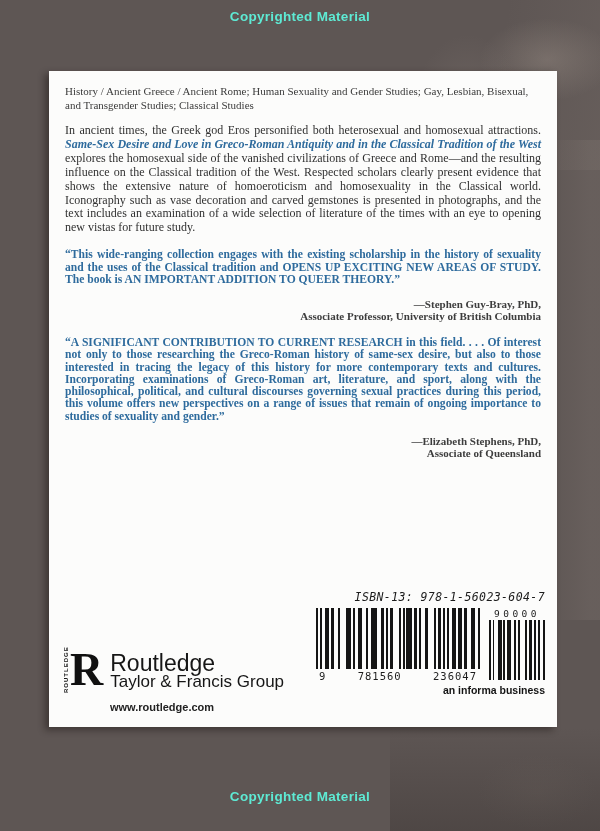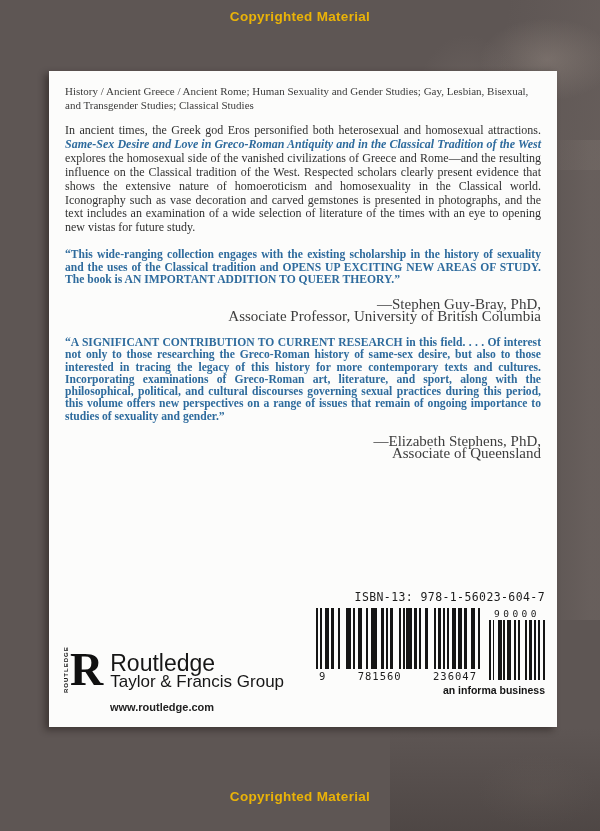--- a/index.html
+++ b/index.html
@@ -17,21 +17,21 @@
       linear-gradient(100deg, transparent 55%, rgba(150,138,130,.14));}
   .bg-ruin.rightedge{top:140px;right:0;width:55px;height:480px;
     background:linear-gradient(90deg, transparent, rgba(152,141,133,.16) 80%);}
   .bg-ruin.bottomright{bottom:0;right:0;width:210px;height:130px;
     background:
       linear-gradient(0deg, rgba(38,32,30,.28), transparent 80%),
       radial-gradient(ellipse 80px 50px at 70% 70%, rgba(120,110,104,.20), transparent 75%);}
   .copyright{
     position:absolute;left:0;width:100%;text-align:center;
     font-family:"Liberation Sans",sans-serif;font-weight:bold;
-    font-size:13.5px;letter-spacing:.3px;color:#eab308;
+    font-size:13.5px;letter-spacing:.3px;color:#5eead4;
   }
   .copyright.top{top:9px;}
   .copyright.bottom{top:789px;}
 
   .card{
     position:absolute;left:49px;top:71px;width:508px;height:656px;
     background:#fcfcfb;box-sizing:border-box;padding:12px 16px;
     box-shadow:-4px 3px 7px rgba(22,16,14,.45);
   }
   .categories{
@@ -44,21 +44,21 @@
   .headline div{white-space:nowrap;}
   .description{
     margin-top:12px;font-size:12px;line-height:13.9px;text-align:justify;color:#313131;
   }
   .book-title{color:#2e6b9d;font-weight:bold;font-style:italic;}
   .review-quote{
     margin-top:14px;font-size:11.6px;line-height:12.3px;font-weight:bold;
     color:#2e6b9d;text-align:justify;
   }
   .review-attribution{
-    margin-top:3px;text-align:right;font-size:15px;line-height:12.6px;color:#3d3d3d;
+    margin-top:3px;text-align:right;font-size:11px;line-height:12.6px;color:#3d3d3d;font-weight:bold;
   }
   
   .publisher{position:absolute;left:14px;top:576px;}
   .logo-row{display:flex;align-items:center;}
   .logo-vertical{
     writing-mode:vertical-rl;transform:rotate(180deg);
     font-family:"Liberation Sans",sans-serif;font-size:6px;font-weight:bold;
     letter-spacing:1px;color:#111;height:46px;text-align:center;
   }
   .logo-r{
@@ -69,21 +69,21 @@
   .logo-name{font-size:23px;line-height:24px;}
   .logo-group{font-size:17px;line-height:14px;}
   .logo-site{
     margin:8px 0 0 47px;font-family:"Liberation Sans",sans-serif;
     font-size:11px;font-weight:bold;color:#222;
   }
   .isbn-block{
     position:absolute;right:12px;top:519px;width:262px;text-align:right;
     font-family:"DejaVu Sans Mono",monospace;color:#1c1c1c;
   }
-  .isbn13{font-size:11.5px;letter-spacing:.4px;}
+  .isbn13{font-size:11.5px;letter-spacing:.4px;font-style:italic;}
   .isbn10{font-size:13px;letter-spacing:1.2px;margin-top:3px;font-weight:bold;}
   .barcode-row{display:flex;justify-content:flex-end;align-items:flex-start;gap:9px;margin-top:4px;}
   .barcode-main{width:164px;}
   .bars{display:flex;height:100%;}
   .bars .bar{flex:var(--w) 0 0;background:#151515;}
   .bars .gap{flex:var(--w) 0 0;background:transparent;}
   .barcode-main .bars{height:61px;}
   .barcode-digits{
     display:flex;justify-content:space-between;padding:0 3px;margin-top:1px;
     font-size:10.5px;letter-spacing:1px;

